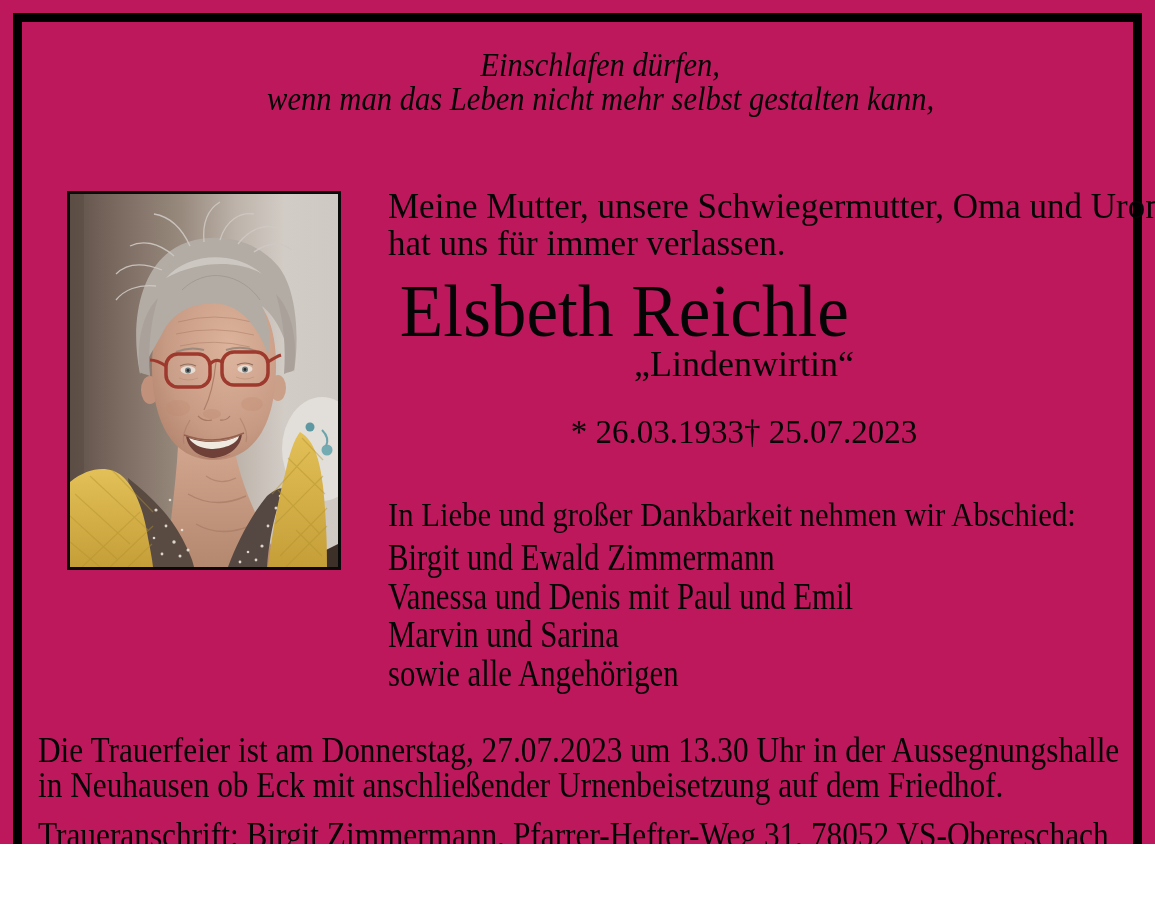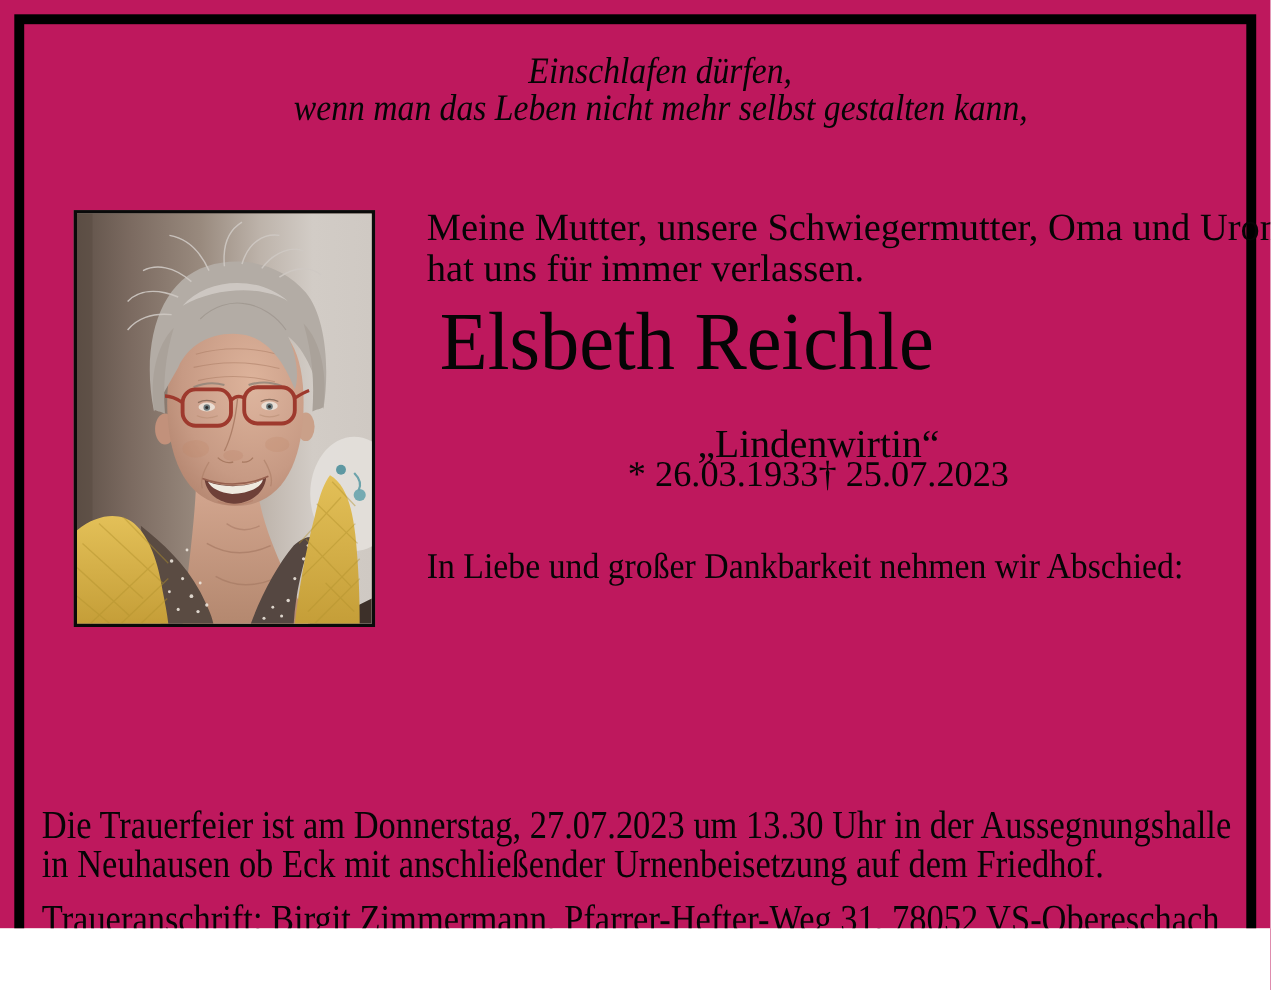--- a/index.html
+++ b/index.html
@@ -24,21 +24,21 @@
   .photo-frame svg { display:block; width:100%; height:100%; }
   .intro {
     position:absolute; left:388px; top:188px; font-size:35px; line-height:37px; white-space:nowrap;
   }
   .name-line {
     position:absolute; left:388px; top:273px; width:712px; text-align:left;
     font-size:75px; line-height:75px; white-space:nowrap;
   }
   .name-line span { display:inline-block; transform:scaleX(0.95); transform-origin:center; }
   .nickname-line {
-    position:absolute; left:388px; top:385px; width:712px; text-align:center;
+    position:absolute; left:388px; top:346px; width:712px; text-align:center;
     font-size:36px; line-height:36px; white-space:nowrap;
   }
   .dates-row {
     position:absolute; left:388px; top:416px; width:712px;
     display:flex; justify-content:center; 
     font-size:33px; line-height:33px; white-space:nowrap;
   }
   .farewell-intro {
     position:absolute; left:388px; top:496px; font-size:33px; line-height:38px; white-space:nowrap;
     transform:scaleX(0.93); transform-origin:left top;
@@ -235,20 +235,26 @@
 
   <div class="nickname-line">„Lindenwirtin“</div>
 
   <div class="dates-row">
     <span>* 26.03.1933</span>
     <span>† 25.07.2023</span>
   </div>
 
   <div class="farewell-intro">In Liebe und großer Dankbarkeit nehmen wir Abschied:</div>
 
+  <div class="mourners">
+    <div class="line">Birgit und Ewald Zimmermann</div>
+    <div class="line">Vanessa und Denis mit Paul und Emil</div>
+    <div class="line">Marvin und Sarina</div>
+    <div class="line">sowie alle Angehörigen</div>
+  </div>
 
   <div class="service">
     <div class="line">Die Trauerfeier ist am Donnerstag, 27.07.2023 um 13.30 Uhr in der Aussegnungshalle</div>
     <div class="line">in Neuhausen ob Eck mit anschließender Urnenbeisetzung auf dem Friedhof.</div>
   </div>
 
   <div class="address-line">Traueranschrift: Birgit Zimmermann, Pfarrer-Hefter-Weg 31, 78052 VS-Obereschach</div>
 
 </div>
 

